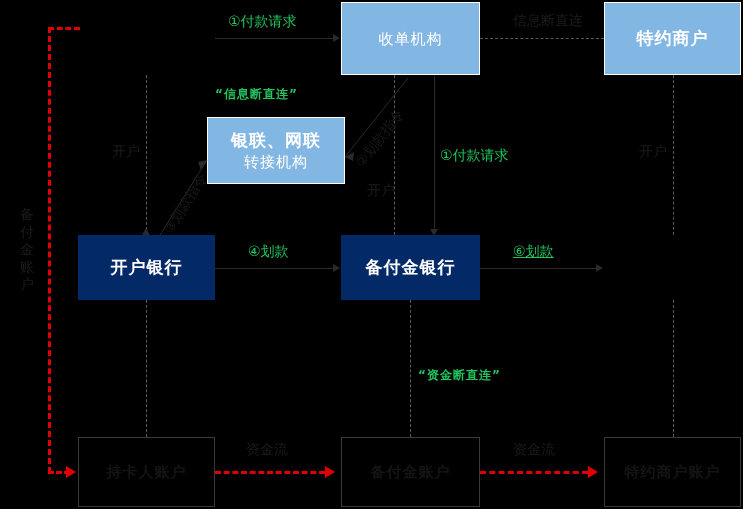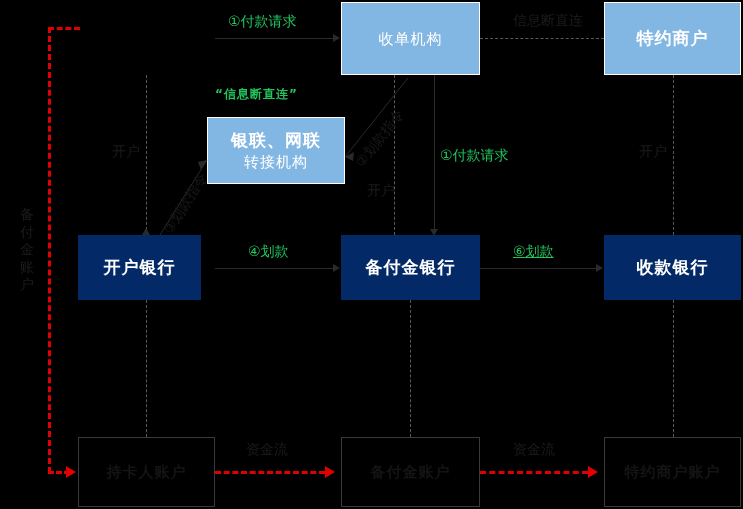--- a/index.html
+++ b/index.html
@@ -66,31 +66,28 @@
 
   <div class="box box-blue" style="left:604px;top:2px;width:137px;height:73px;">
     <div class="t-main">特约商户</div>
   </div>
 
   <div class="box box-blue" style="left:207px;top:117px;width:138px;height:67px;">
     <div class="t-main">银联、网联</div>
     <div class="t-sub">转接机构</div>
   </div>
 
-  <div class="box box-navy" style="left:78px;top:235px;width:123px;height:65px;">
+  <div class="box box-navy" style="left:78px;top:235px;width:137px;height:65px;">
     <div class="t-main">开户银行</div>
   </div>
 
   <div class="box box-navy" style="left:341px;top:235px;width:139px;height:65px;">
     <div class="t-main">备付金银行</div>
   </div>
 
-  <div class="box box-navy" style="left:604px;top:235px;width:137px;height:65px;">
-    <div class="t-main">收款银行</div>
-  </div>
 
   <div class="box box-dark" style="left:78px;top:437px;width:137px;height:70px;">
     <div class="t-dark">持卡人账户</div>
   </div>
 
   <div class="box box-dark" style="left:341px;top:437px;width:139px;height:70px;">
     <div class="t-dark">备付金账户</div>
   </div>
 
   <div class="box box-dark" style="left:604px;top:437px;width:137px;height:70px;">
@@ -149,14 +146,15 @@
   <div class="lbl lbl-gray" style="left:513px;top:441px;">资金流</div>
 
   <div class="ln h-dash-red" style="left:48px;top:27px;width:32px;"></div>
   <div class="ln v-dash-red" style="left:48px;top:27px;height:446px;"></div>
   <div class="ln h-dash-red" style="left:48px;top:471px;width:22px;"></div>
   <div class="arrow-r-red" style="left:66px;top:466px;"></div>
   <div class="lbl-vert" style="left:14px;top:206px;">备付金账户</div>
 
   <div class="lbl-red" style="left:215px;top:86px;">“信息断直连”</div>
 
+  <div class="lbl-red" style="left:418px;top:367px;">“资金断直连”</div>
 
 </div>
 
 </body></html>

